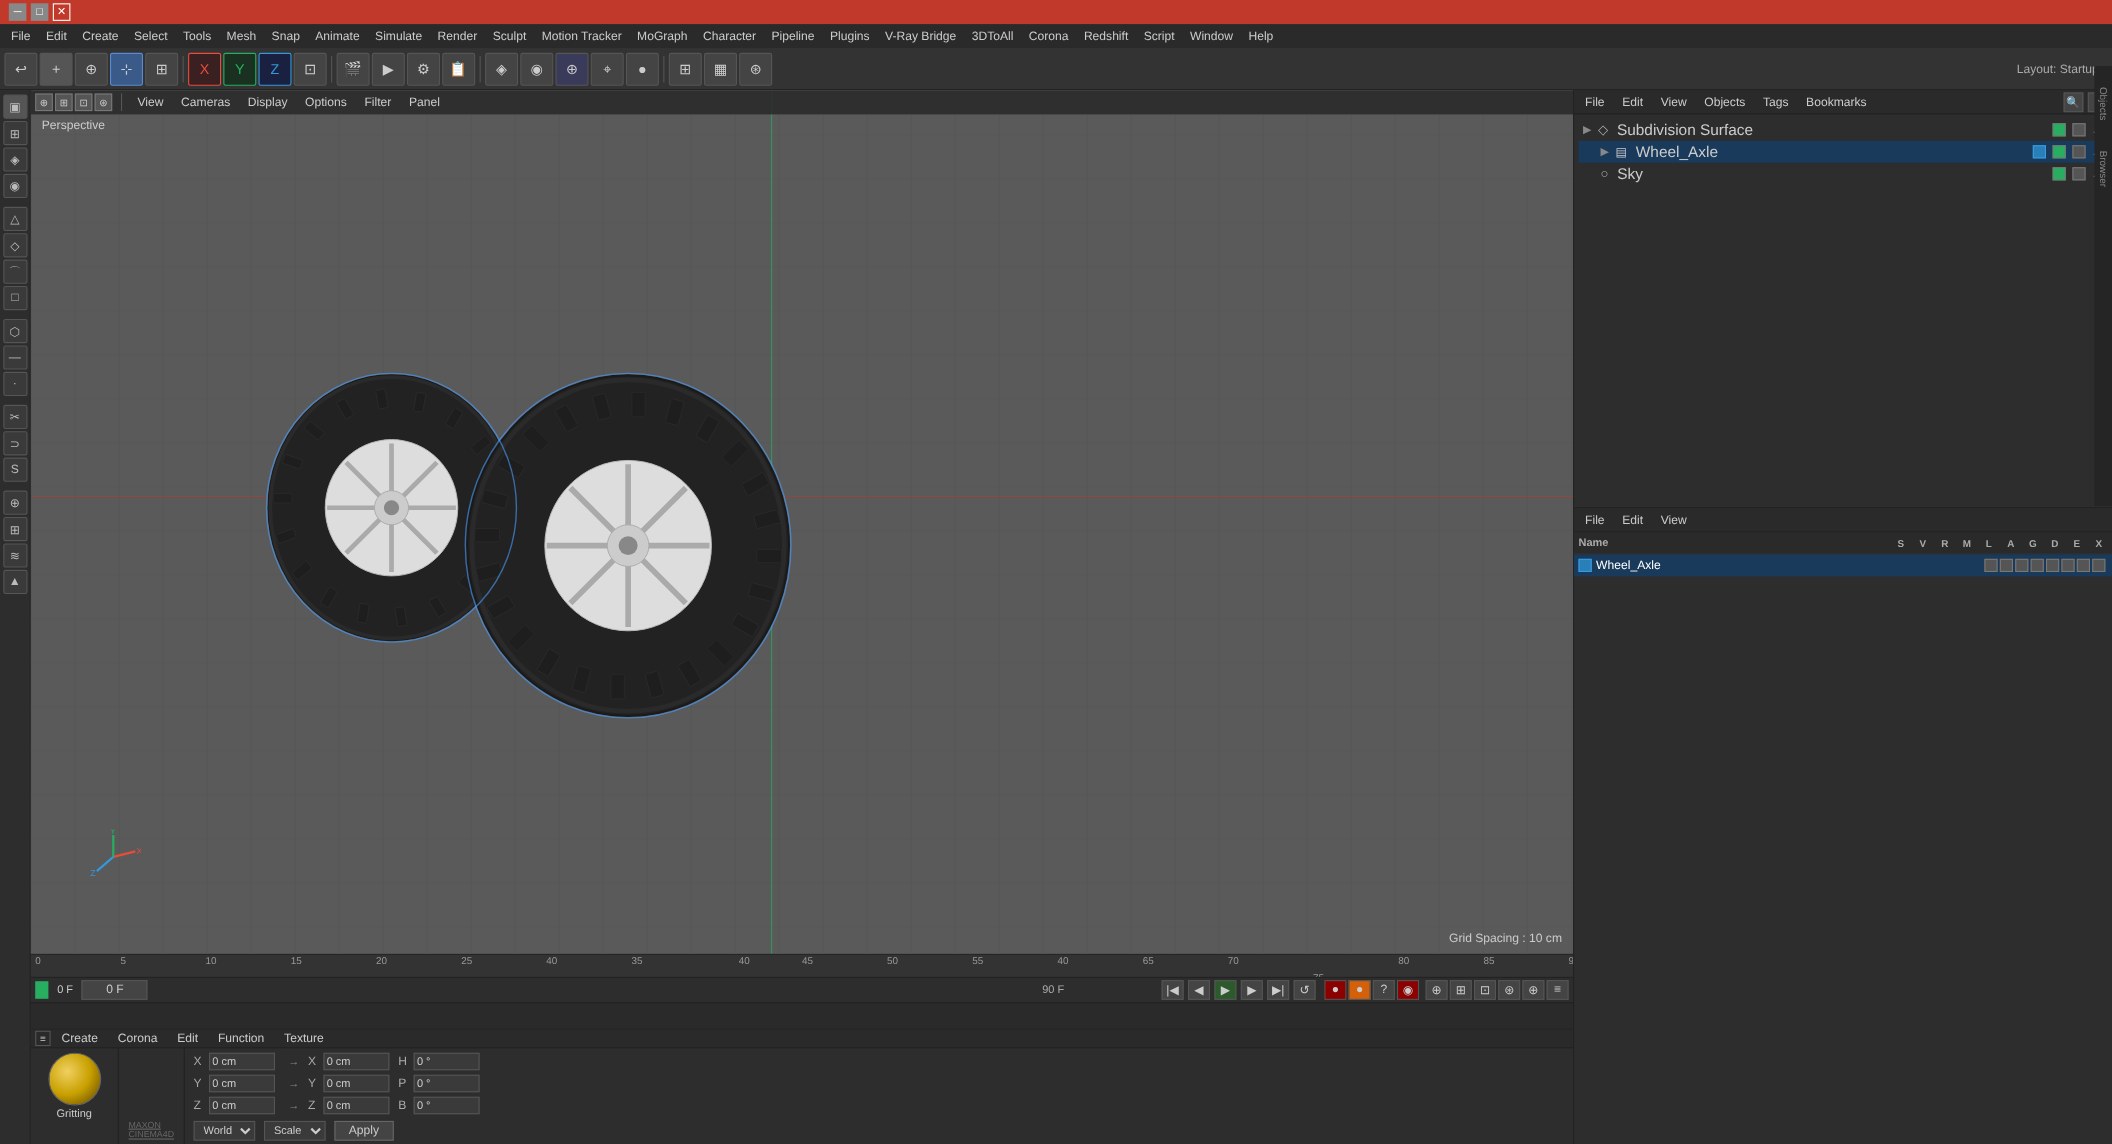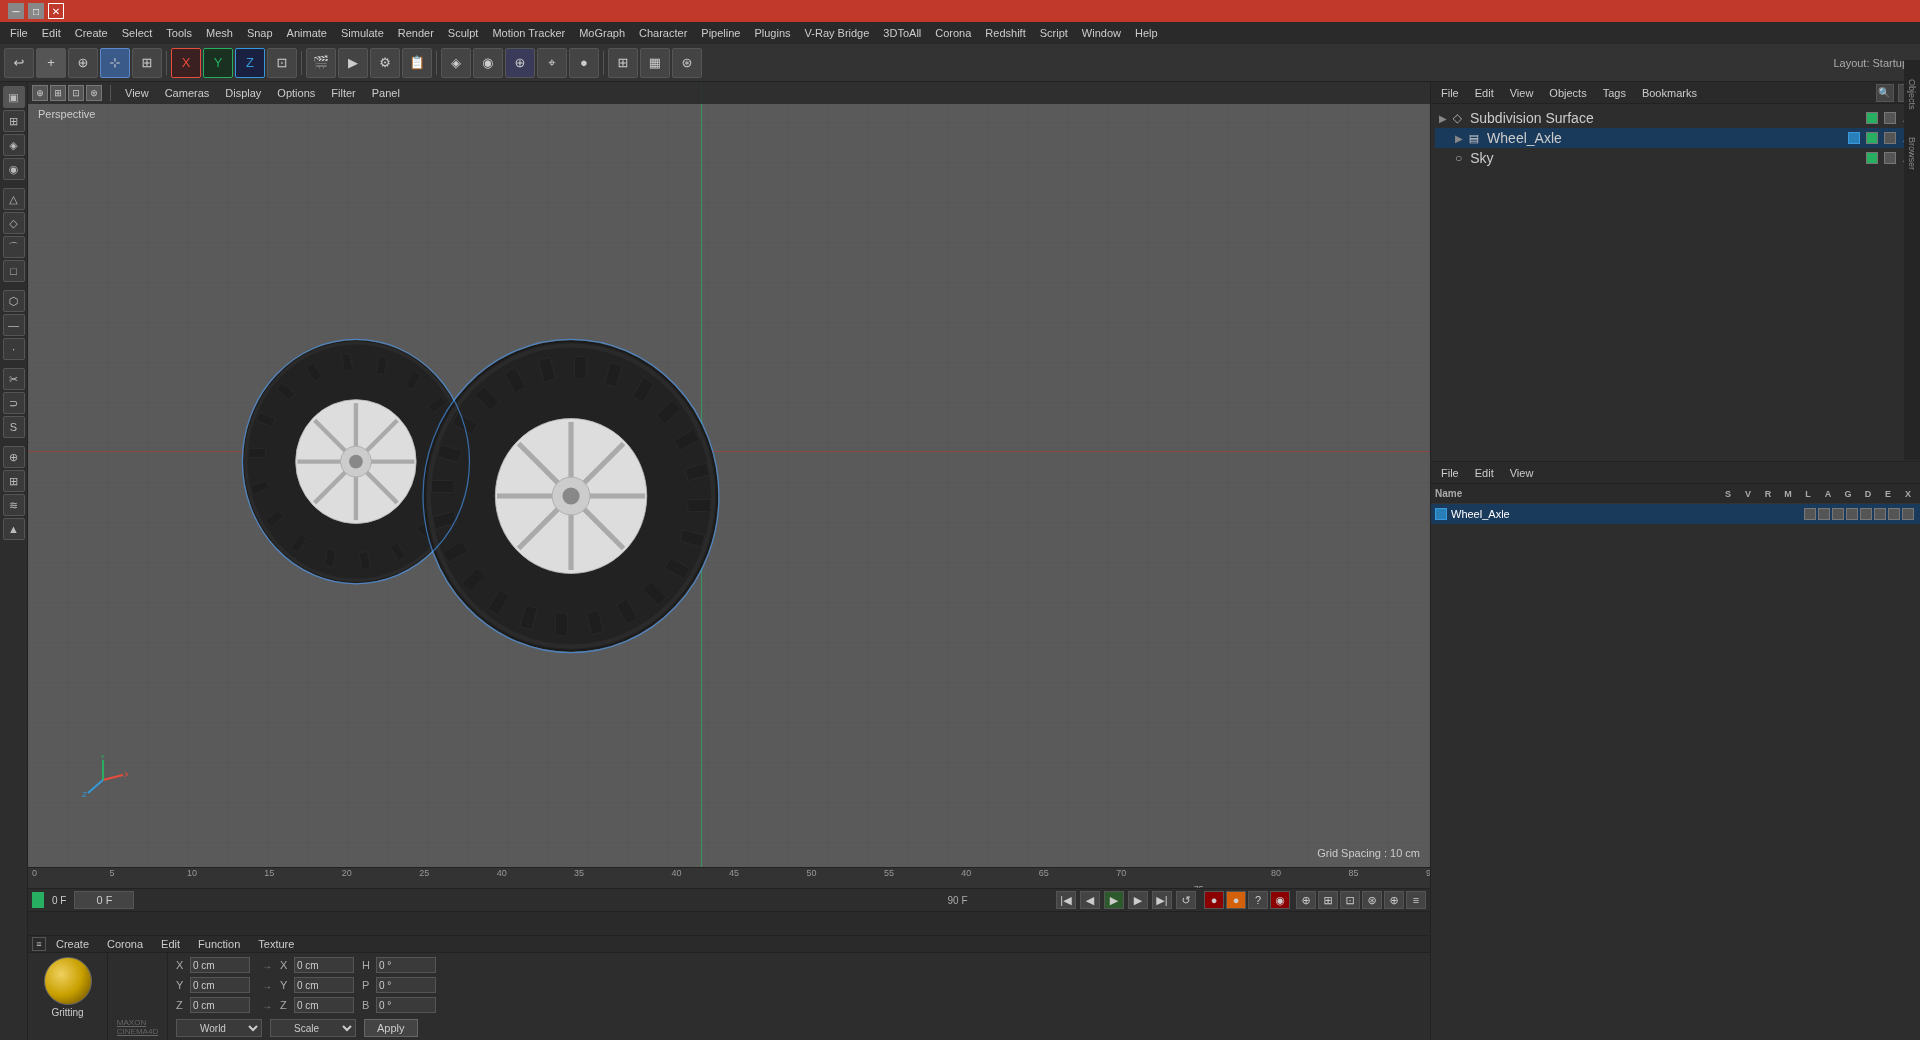--- a/index.html
+++ b/index.html
@@ -92,21 +92,21 @@
     }
     .bottom-tab { padding: 2px 8px; cursor: pointer; color: #ccc; font-size: 11px; border-radius: 2px 2px 0 0; }
     #bottom-content { display: flex; flex: 1; }
     #material-area { width: 80px; padding: 4px; display: flex; flex-direction: column; align-items: center; gap: 2px; border-right: 1px solid #222; }
     .material-ball { width: 48px; height: 48px; border-radius: 50%; background: radial-gradient(circle at 35% 35%, #f0d060, #c8a000, #5a4000); border: 1px solid #666; cursor: pointer; }
     .material-label { font-size: 10px; color: #ccc; }
     #coord-panel { flex: 1; display: flex; flex-direction: column; justify-content: space-between; padding: 4px 8px; }
     .coord-group { display: flex; align-items: center; gap: 4px; }
     .coord-label { color: #aaa; font-size: 11px; width: 10px; }
     .coord-input { width: 60px; height: 16px; background: #3a3a3a; border: 1px solid #555; color: #ccc; font-size: 10px; padding: 0 2px; }
-    .coord-select { background: #3a3a3a; border: 1px solid #555; color: #ccc; font-size: 10px; padding: 1px 19px; height: 18px; }
+    .coord-select { background: #3a3a3a; border: 1px solid #555; color: #ccc; font-size: 10px; padding: 1px 4px; height: 18px; }
     .apply-btn { height: 18px; padding: 0 12px; background: #444; border: 1px solid #666; color: #ccc; font-size: 11px; cursor: pointer; }
     #status-bar { height: 20px; background: #222; display: flex; align-items: center; padding: 0 8px; color: #aaa; font-size: 10px; border-top: 1px solid #111; }
 
     
     #right-panel {
       width: 490px; background: #2d2d2d; display: flex; flex-direction: column; border-left: 1px solid #222;
     }
     #right-top {
       height: 380px; border-bottom: 1px solid #222; display: flex; flex-direction: column;
     }

